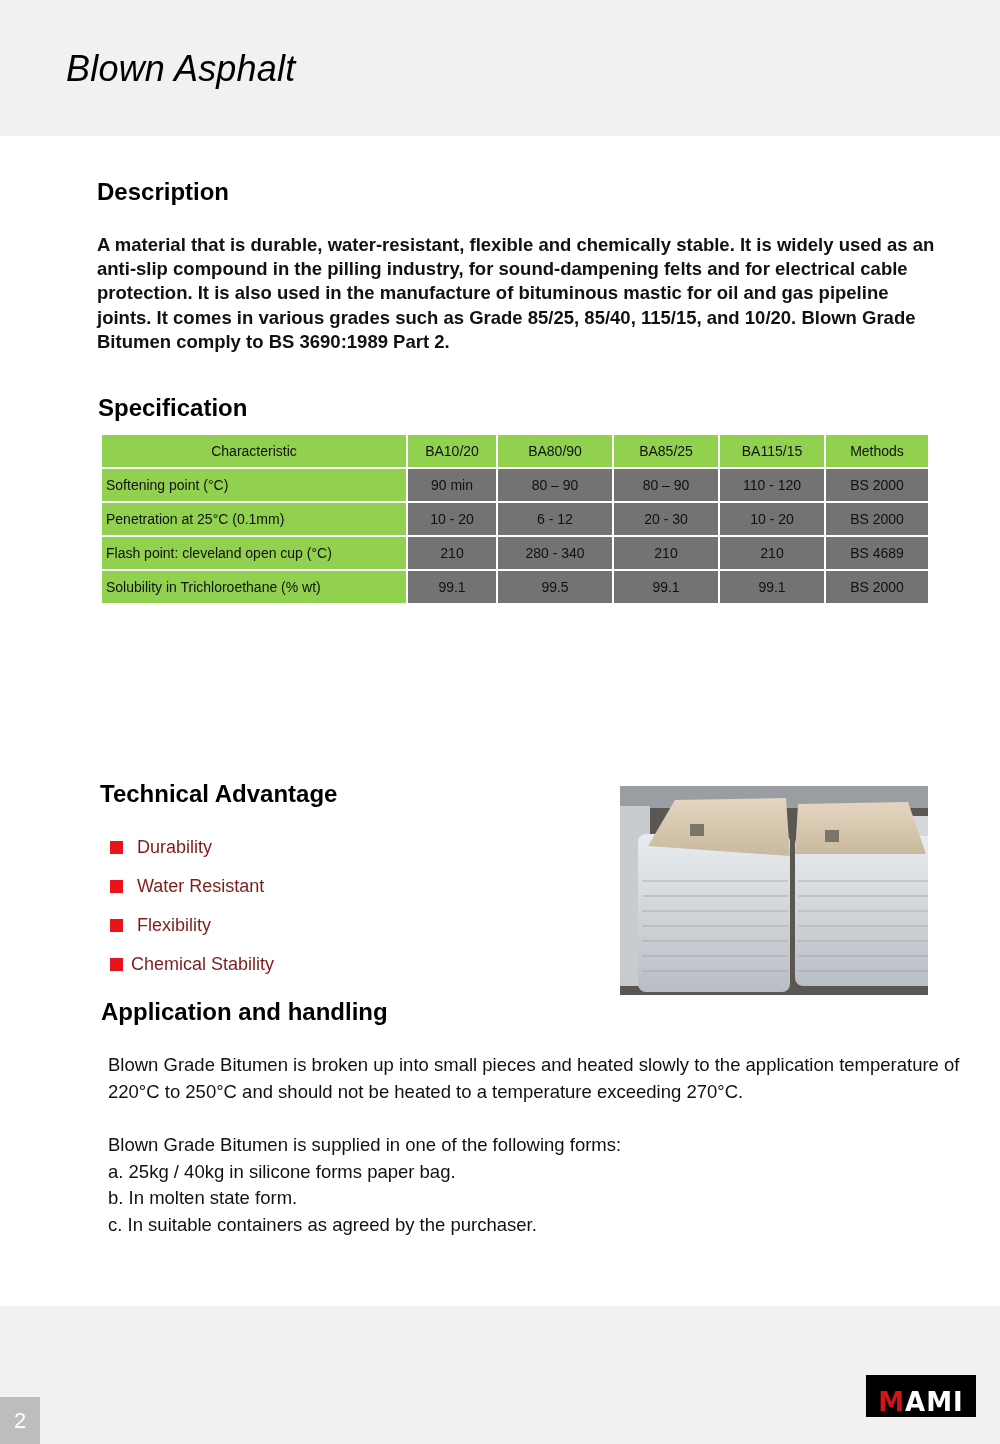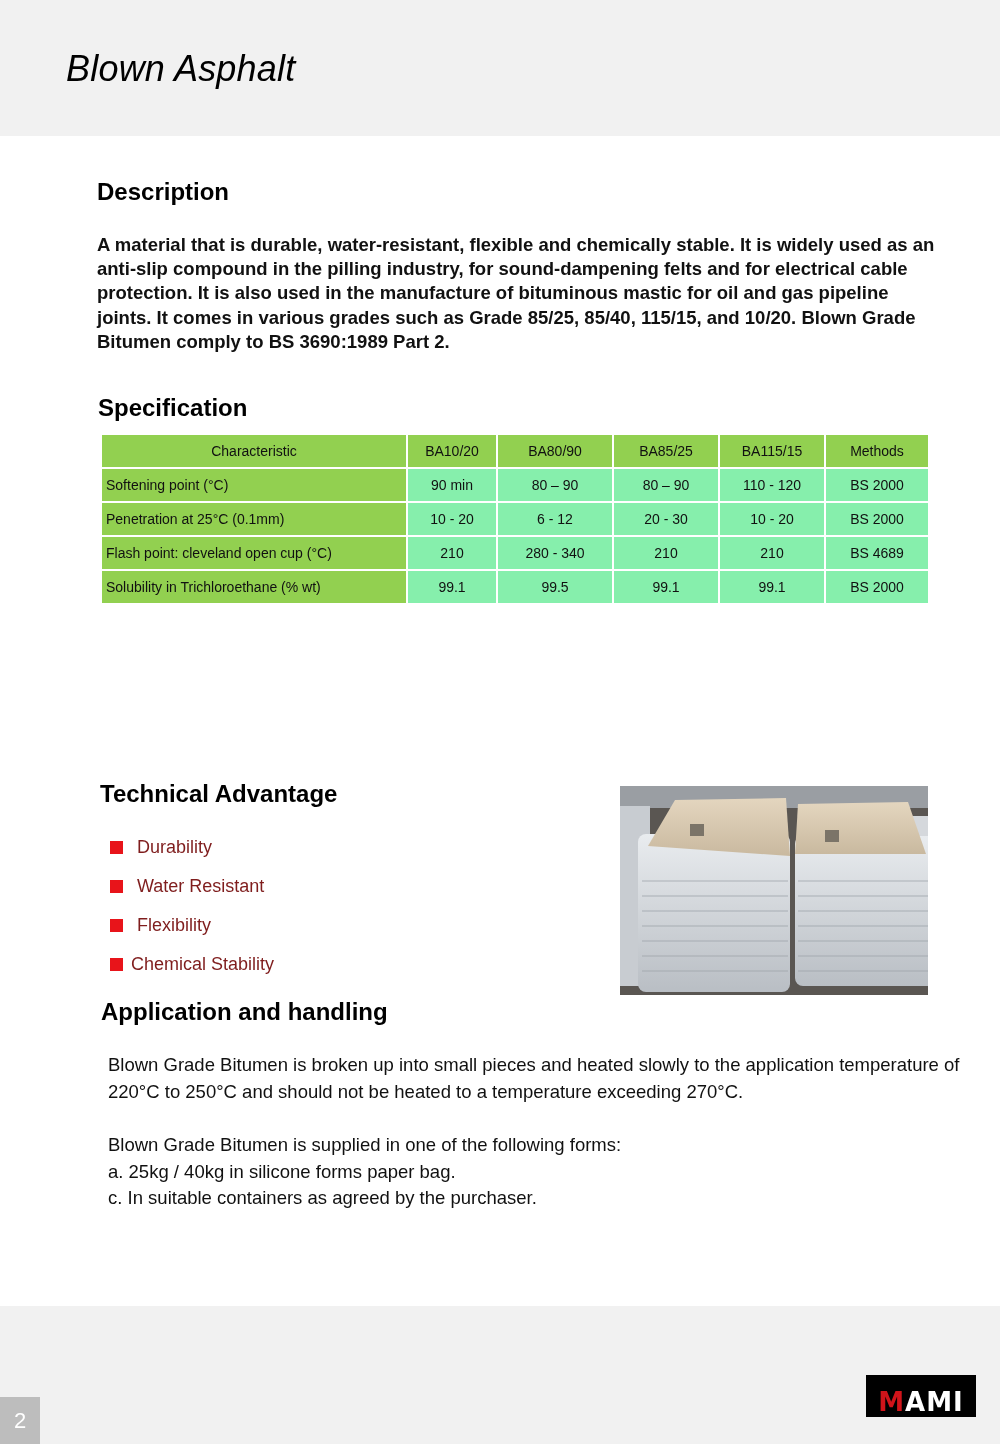--- a/index.html
+++ b/index.html
@@ -15,21 +15,21 @@
   #h-tech { left: 100px; top: 780px; }
   #h-app  { left: 101px; top: 998px; }
 
   .para { position: absolute; font-size: 18.5px; line-height: 24.2px; color: #111; }
   #desc-para { left: 97px; top: 233px; width: 840px; font-weight: bold; }
 
   .spec-table { position: absolute; left: 100px; top: 433px; border-collapse: separate; border-spacing: 2px; }
   .spec-table td, .spec-table th { height: 32px; font-size: 14px; font-weight: normal; color: #111; }
   .spec-table th { background: #92d050; text-align: center; }
   .spec-table td.char { background: #92d050; text-align: left; padding-left: 4px; }
-  .spec-table td.val { background: #86efac; text-align: center; }
+  .spec-table td.val { background: #737373; text-align: center; }
   .col-char { width: 304px; }
   .col-a { width: 88px; }
   .col-b { width: 114px; margin-left: 32px; }
   .col-c { width: 104px; }
   .col-d { width: 104px; }
   .col-e { width: 102px; }
 
   .adv-list { position: absolute; left: 110px; top: 828px; list-style: none; }
   .adv-item { display: flex; align-items: center; height: 39px; font-size: 18px; color: #7f1d1d; }
   .bullet { width: 13px; height: 13px; background: #e8141a; margin-right: 14px; flex: none; }
@@ -162,20 +162,21 @@
     <rect x="70" y="38" width="14" height="12" fill="#7b7468"></rect>
     <rect x="205" y="44" width="14" height="12" fill="#7b7468"></rect>
   </svg>
 </div>
 
 <h2 class="section-heading" id="h-app">Application and handling</h2>
 <p class="para" id="app-para1">Blown Grade Bitumen is broken up into small pieces and heated slowly to the application temperature of 220°C to 250°C and should not be heated to a temperature exceeding 270°C.</p>
 <div class="para" id="app-para2">
   <div>Blown Grade Bitumen is supplied in one of the following forms:</div>
   <div>a. 25kg / 40kg in silicone forms paper bag.</div>
+  <div>b. In molten state form.</div>
   <div>c. In suitable containers as agreed by the purchaser.</div>
 </div>
 
 <div class="footer-band"></div>
 <div class="page-num">2</div>
 <div class="logo">
   <span class="logo-text"><span class="logo-red">M</span><span>AMI</span></span>
 </div>
 
 </body></html>

